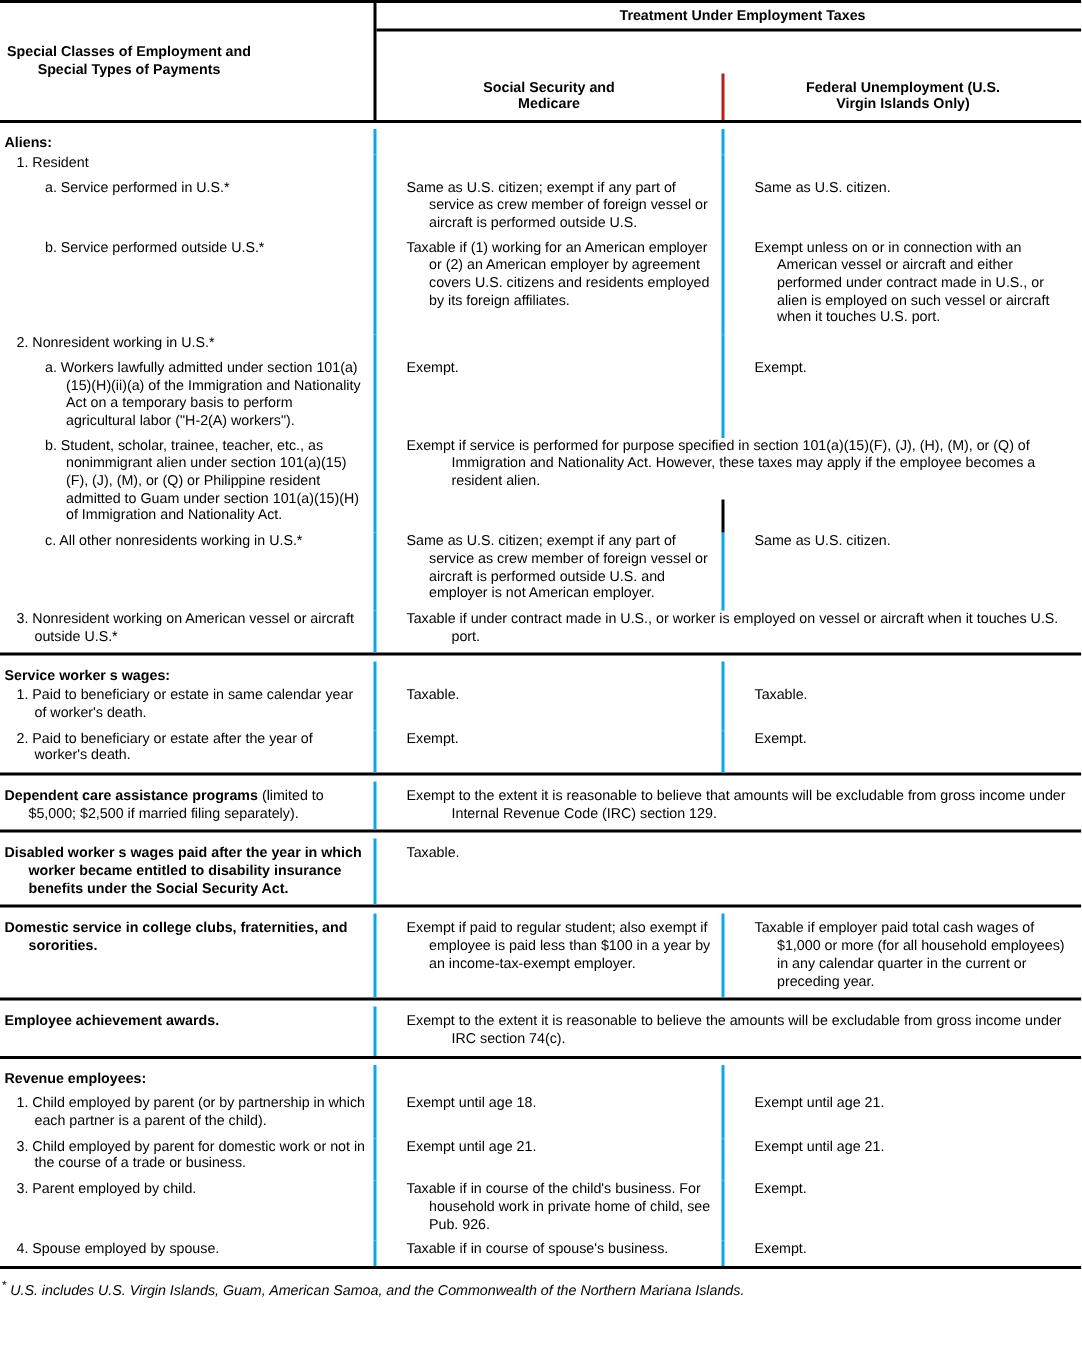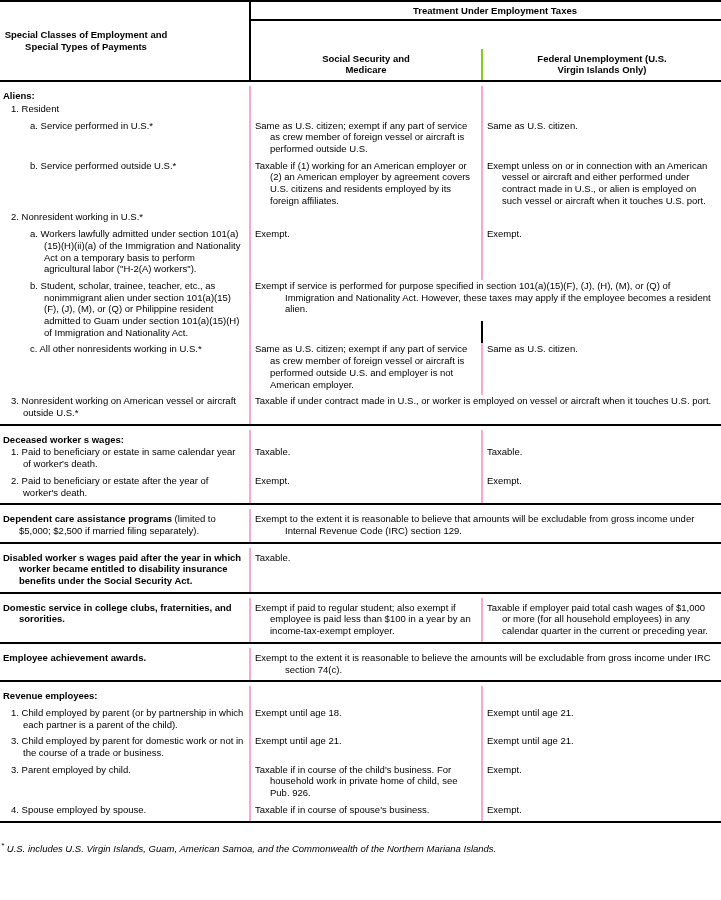--- a/index.html
+++ b/index.html
@@ -37,29 +37,29 @@
     border-bottom: 2px solid #000;
     text-align: center; font-weight: bold;
     padding: 3px 0 2px 18px;
   }
   .hdr-bottom { display: grid; grid-template-columns: 230px 240px; margin-top: 28px; }
   .hdr-ss, .hdr-futa {
     text-align: center; font-weight: bold;
     padding: 4px 0 4px 0;
     min-height: 28px; box-sizing: border-box;
   }
-  .hdr-futa { border-left: 2px solid #84cc16; }
+  .hdr-futa { border-left: 2px solid #b91c1c; }
   .hdr-ss span  { display: inline-block; max-width: 88px; }
   .hdr-futa span{ display: inline-block; max-width: 145px; }
   
   .sec { border-top: 2px solid #000; }
   .row { display: grid; grid-template-columns: 249px 232px 240px; }
   .row.wide { grid-template-columns: 249px 472px; }
   .c1, .c2, .c3 { box-sizing: border-box; padding: 0 5px 5px 3px; }
-  .c2, .c3 { border-left: 2px solid #f9a8d4; padding-left: 4px; }
+  .c2, .c3 { border-left: 2px solid #0ea5e9; padding-left: 20px; }
   .row.wide .c2 { position: relative; }
   .pt  > div, .pt { padding-top: 4px; }
   .row.pt .c1, .row.pt .c2, .row.pt .c3 { padding-top: 4px; }
   .row.tight .c1, .row.tight .c2, .row.tight .c3 { padding-bottom: 1px; }
   .head { font-weight: bold; }
   
   .li  { margin-left: 8px;  padding-left: 12px; text-indent: -12px; }
   .li.sub { margin-left: 27px; padding-left: 14px; text-indent: -14px; }
   
   .bh  { font-weight: bold; padding-left: 16px; text-indent: -16px; }
@@ -67,21 +67,21 @@
   
   .hang { padding-left: 15px; text-indent: -15px; }
   .hang.big { padding-left: 30px; text-indent: -30px; }
   
   .partial-divider {
     position: absolute; left: 230px; top: 41px; bottom: 0;
     width: 2px; background: #000;
   }
   
   .footnote {
-    margin: 17px 0 0 1px;
+    margin: 5px 0 0 1px;
     font-style: italic;
   }
   .footnote sup { font-size: 8px; font-style: italic; }
 </style>
 </head>
 <body>
 
 <div class="page">
   <div class="tbl">
 
@@ -176,21 +176,21 @@
             <div class="li">3. Nonresident working on American vessel or aircraft outside U.S.*</div>
           </div>
         <div class="c2">
             <div class="hang big">Taxable if under contract made in U.S., or worker is employed on vessel or aircraft when it touches U.S. port.</div>
           </div>
       </div>
     </div>
 
     <div class="sec">
       <div class="row pt tight">
-        <div class="c1 head">Deceased worker s wages:</div>
+        <div class="c1 head">Service worker s wages:</div>
         <div class="c2"></div>
         <div class="c3"></div>
       </div>
       <div class="row">
         <div class="c1">
             <div class="li">1. Paid to beneficiary or estate in same calendar year of worker's death.</div>
           </div>
         <div class="c2">
             <div class="hang">Taxable.</div>
           </div>

